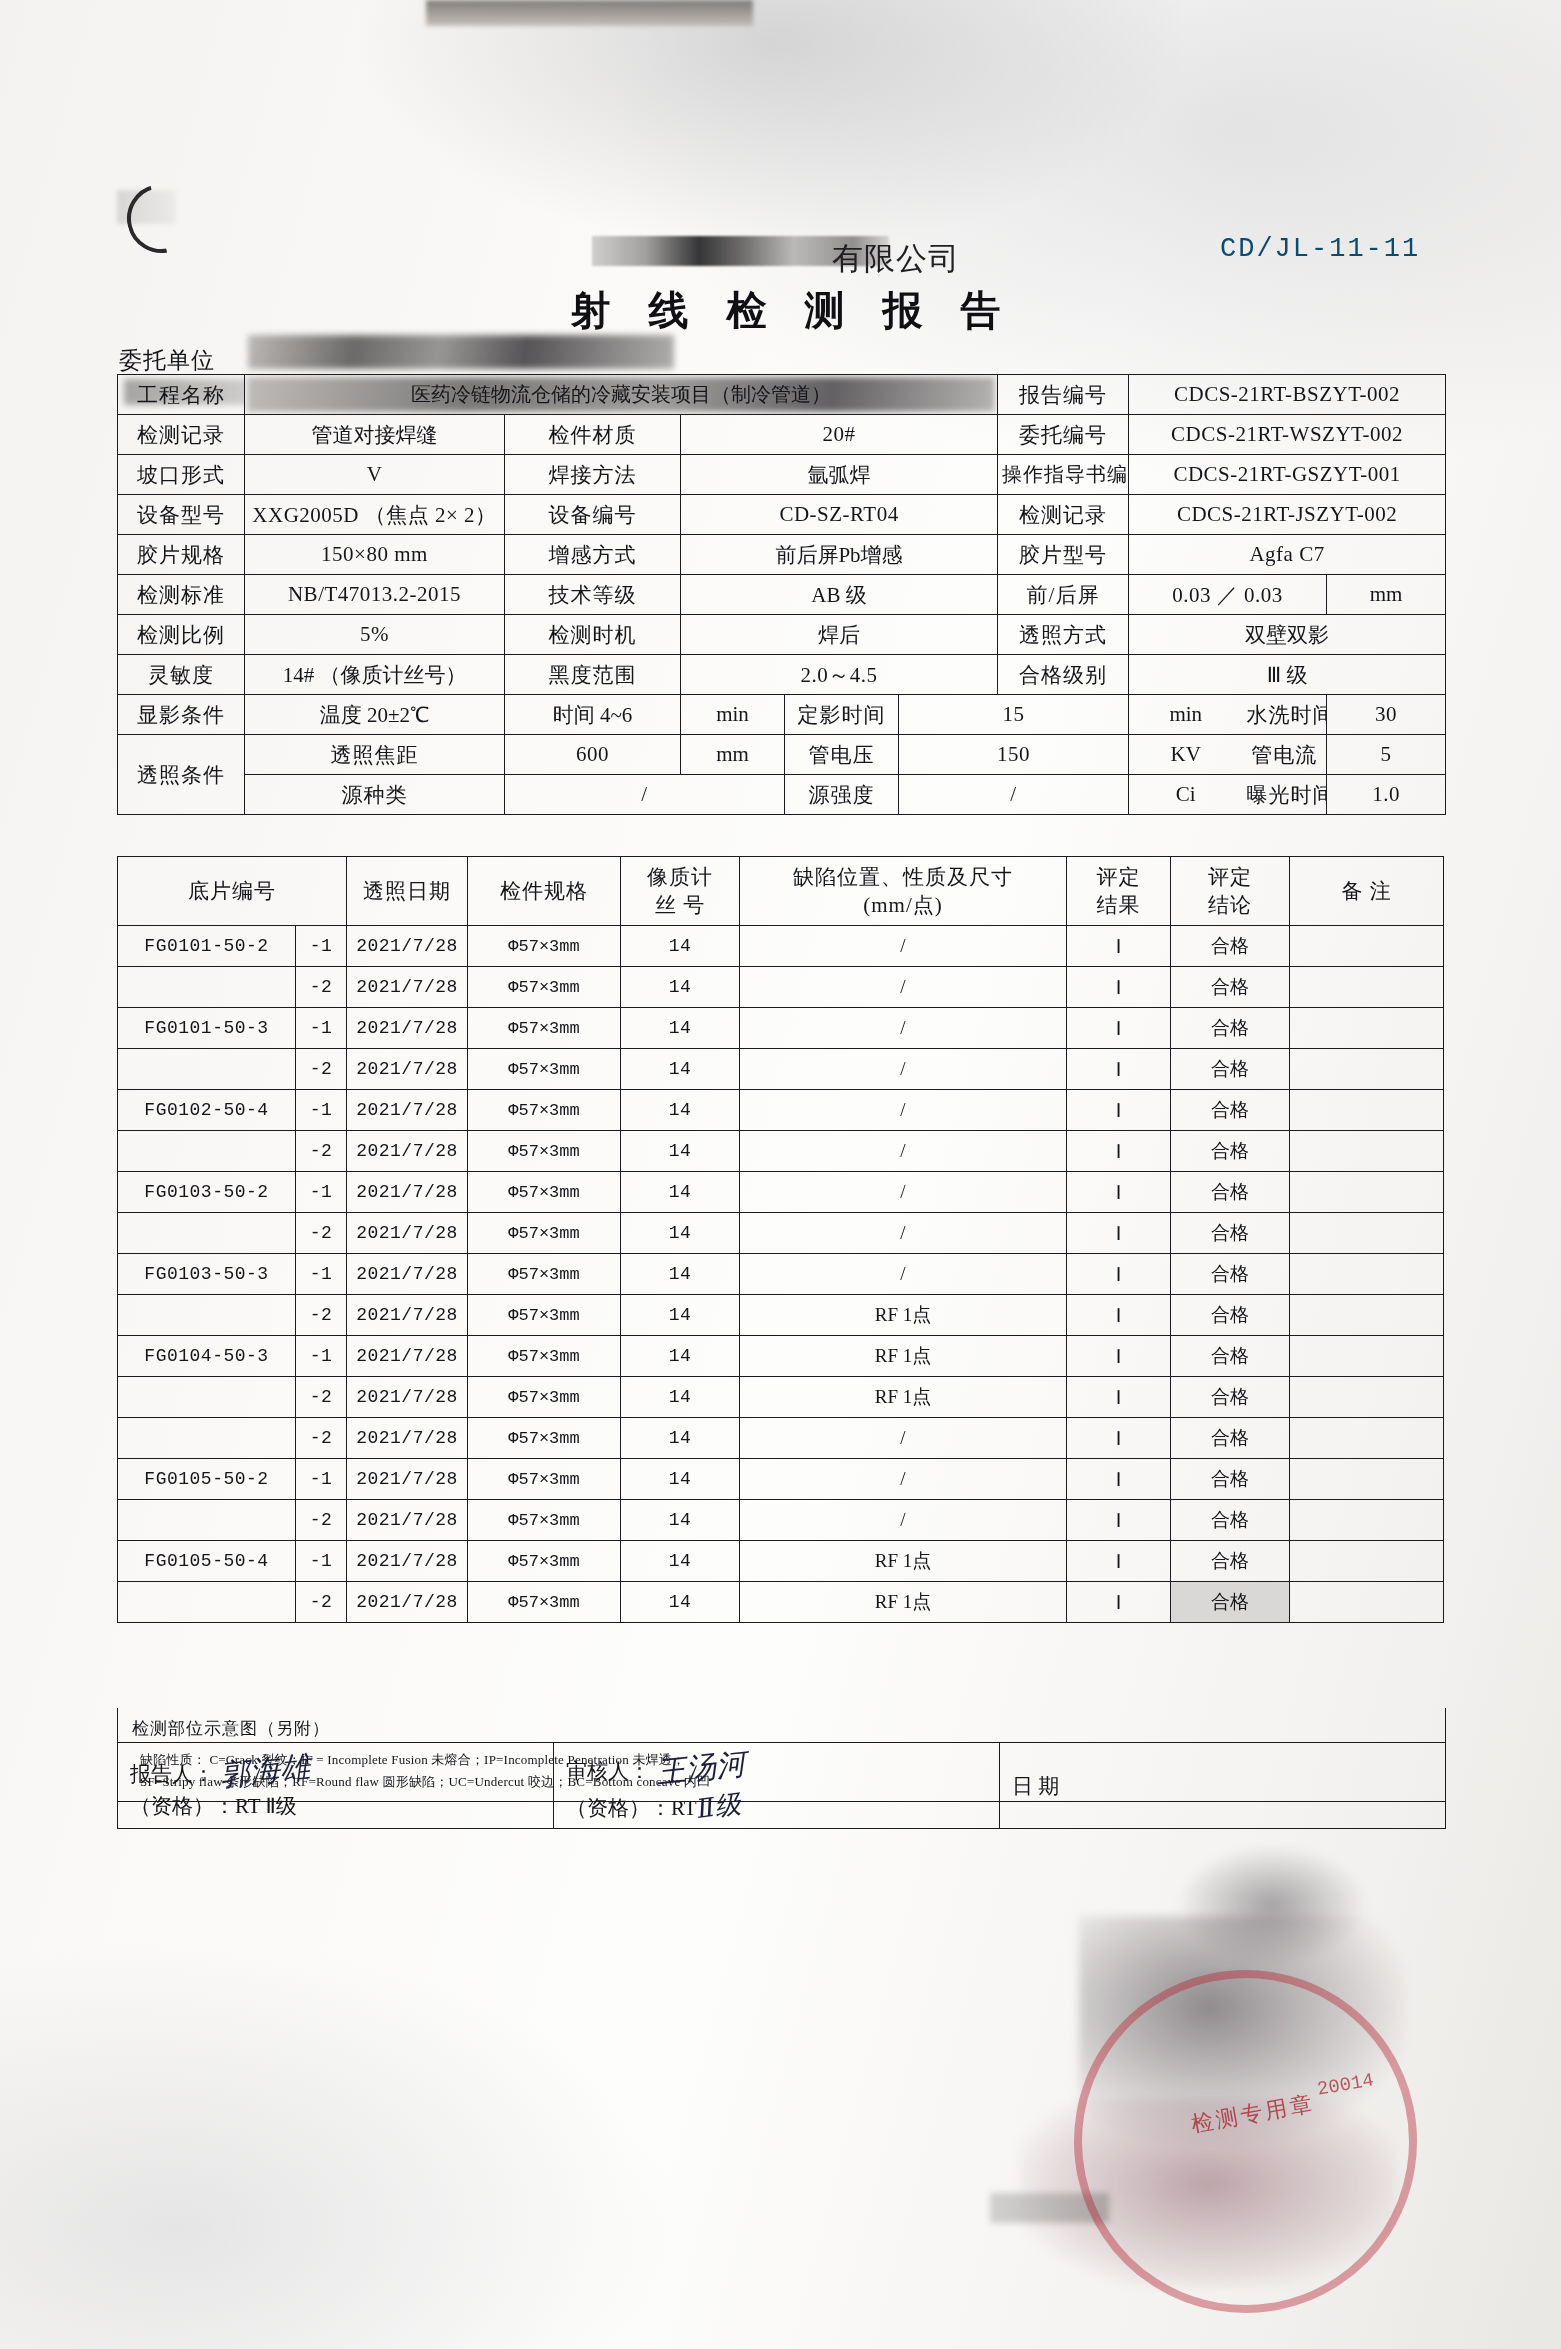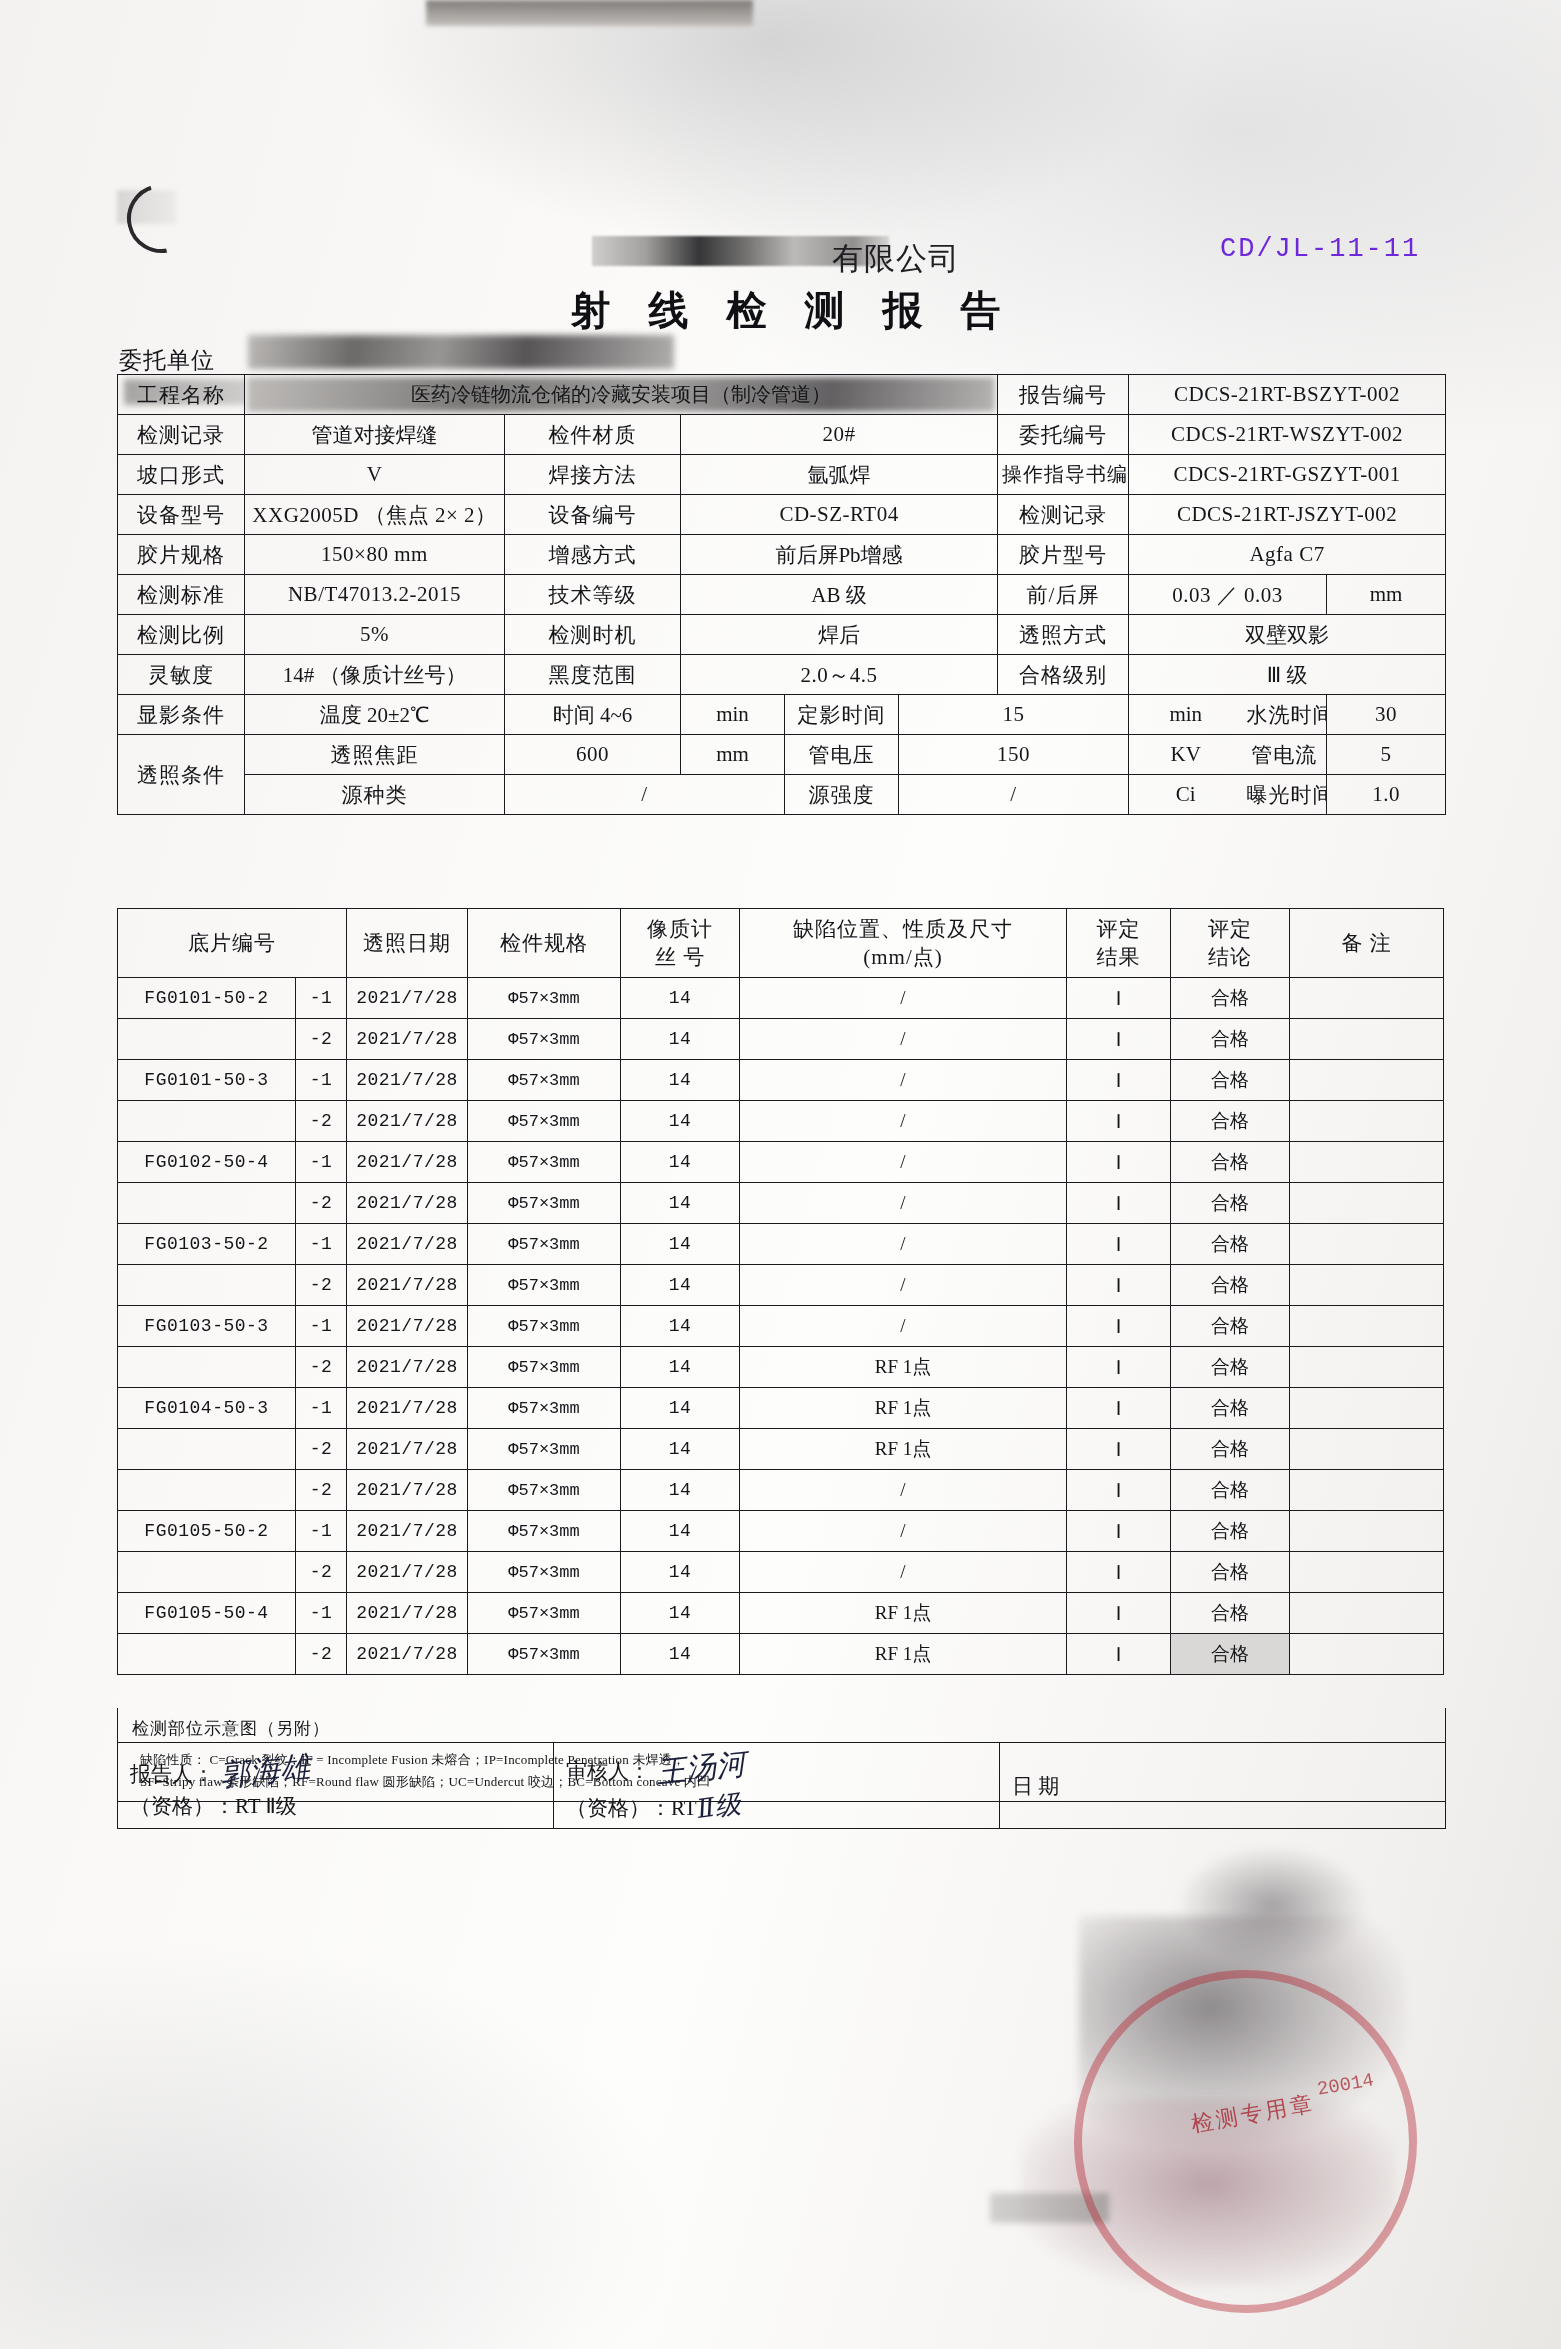--- a/index.html
+++ b/index.html
@@ -44,21 +44,21 @@
     position:absolute;left:592px;top:236px;width:297px;height:30px;
     background:linear-gradient(90deg,#cfcdcb 0%,#9e9c9a 18%,#2c2c2e 36%,#6e6c6a 52%,#b9b7b5 68%,#8d8b89 88%,#d6d4d2 100%);
     filter:blur(1.2px);opacity:.95;
   }
   .company-name{
     position:absolute;left:832px;top:238px;font-size:31px;letter-spacing:1px;
     font-family:"DejaVu Sans", sans-serif;color:#202024;
   }
   .doc-code{
     position:absolute;left:1220px;top:234px;font-size:27px;
-    font-family:"Liberation Mono", monospace;letter-spacing:2px;color:#6d28d9;
+    font-family:"Liberation Mono", monospace;letter-spacing:2px;color:#0c4a6e;
   }
   .title{
     position:absolute;left:535px;top:283px;width:515px;text-align:center;
     font-size:40px;font-weight:bold;letter-spacing:14px;
     font-family:"Liberation Serif", serif;color:#101014;
   }
   .client-label{
     position:absolute;left:119px;top:345px;font-size:23px;letter-spacing:1px;
   }
   .client-blur{
@@ -315,21 +315,21 @@
       <td class="lbl">源强度</td>
       <td colspan="2" class="mono">/</td>
       <td class="unit" style="border-right:none">Ci</td>
       <td class="lbl" style="border-left:none">曝光时间</td>
       <td class="mono">1.0</td>
       <td class="unit">min</td>
     </tr>
   </tbody>
     </table>
 
-  <table class="films" id="films" style="top:908px">
+  <table class="films" id="films" style="top:856px">
     <colgroup>
       <col style="width:178px">
         <col style="width:51px">
         <col style="width:121px">
       <col style="width:153px">
         <col style="width:119px">
         <col style="width:327px">
       <col style="width:104px">
         <col style="width:119px">
         <col style="width:154px">

